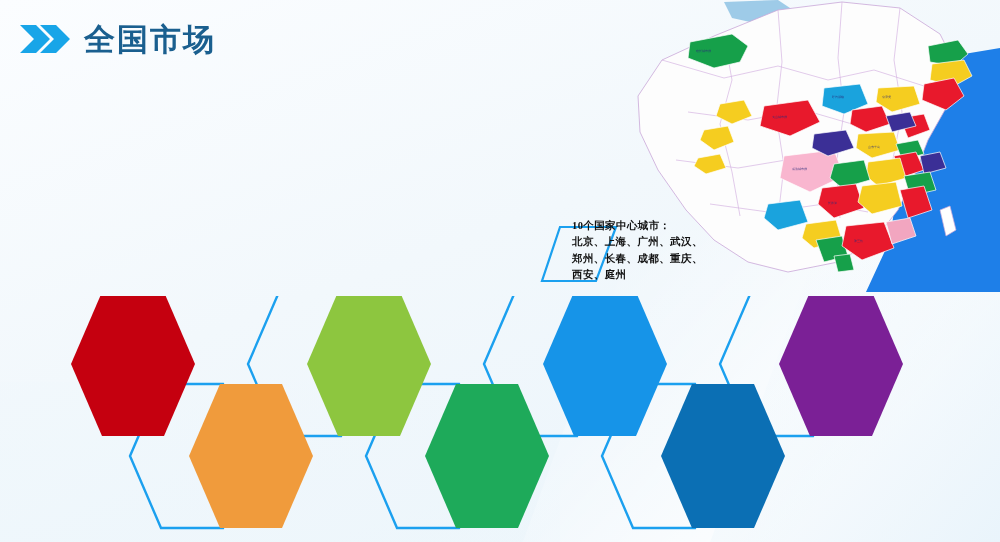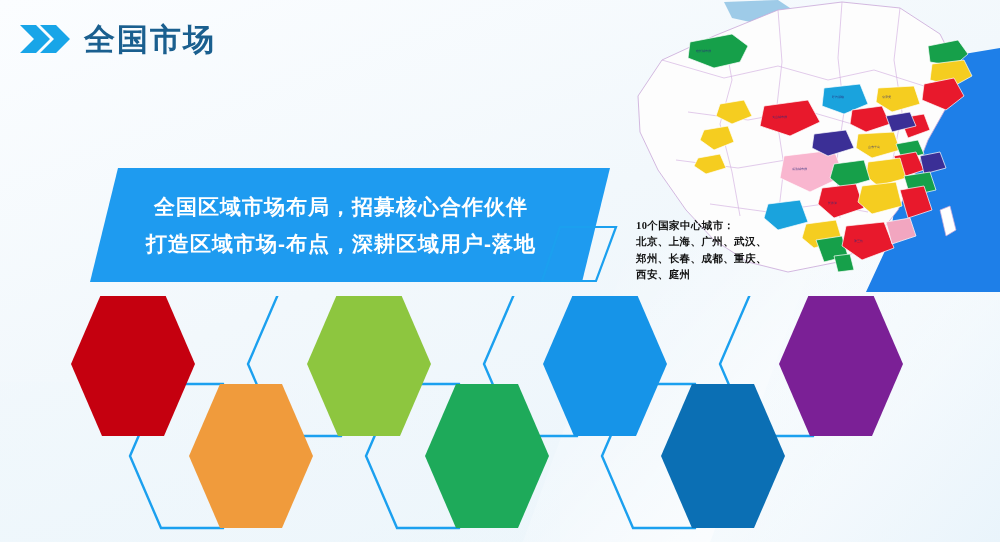--- a/index.html
+++ b/index.html
@@ -63,21 +63,21 @@
     position:absolute;left:540px;top:225px;width:78px;height:58px;z-index:6;
   }
   .banner-accent svg{display:block;}
 
   
   .map-wrap{position:absolute;right:0;top:0;width:372px;height:292px;z-index:2;}
   .map-wrap svg{display:block;width:372px;height:292px;}
 
   
   .map-caption{
-    position:absolute;left:636px;top:218px;z-index:7;
+    position:absolute;left:572px;top:218px;z-index:7;
     font-family:"Liberation Serif","DejaVu Serif",serif;
     font-size:10.5px;font-weight:bold;color:#111;line-height:1.55;
     letter-spacing:.4px;white-space:nowrap;
   }
 
   
   .hexrow{position:absolute;left:0;top:296px;width:1000px;height:246px;z-index:5;}
   .hexrow svg{display:block;}
 
   .hexlabel{
@@ -207,27 +207,20 @@
     <span class="chev">
       <svg width="52" height="34" viewBox="0 0 52 34">
         <path d="M2 3 L18 3 L32 17 L18 31 L2 31 L16 17 Z" fill="#18a5e8"></path>
         <path d="M22 3 L38 3 L52 17 L38 31 L22 31 L36 17 Z" fill="#18a5e8"></path>
       </svg>
     </span>
     <span class="header-title">全国市场</span>
   </div>
 
 
-  <div class="banner-wrap">
-    <div class="banner"></div>
-    <div class="banner-lines">
-      <span>全国区域市场布局，招募核心合作伙伴</span>
-      <span>打造区域市场-布点，深耕区域用户-落地</span>
-    </div>
-  </div>
   <div class="banner-accent">
     <svg viewBox="0 0 78 58" xmlns="http://www.w3.org/2000/svg">
       <path d="M20 2 L76 2 L56 56 L2 56 Z" fill="none" stroke="#1ba0ef" stroke-width="2.2"></path>
     </svg>
   </div>
 
   <div class="map-caption">
     <div>10个国家中心城市：</div>
     <div>北京、上海、广州、武汉、</div>
     <div>郑州、长春、成都、重庆、</div>

